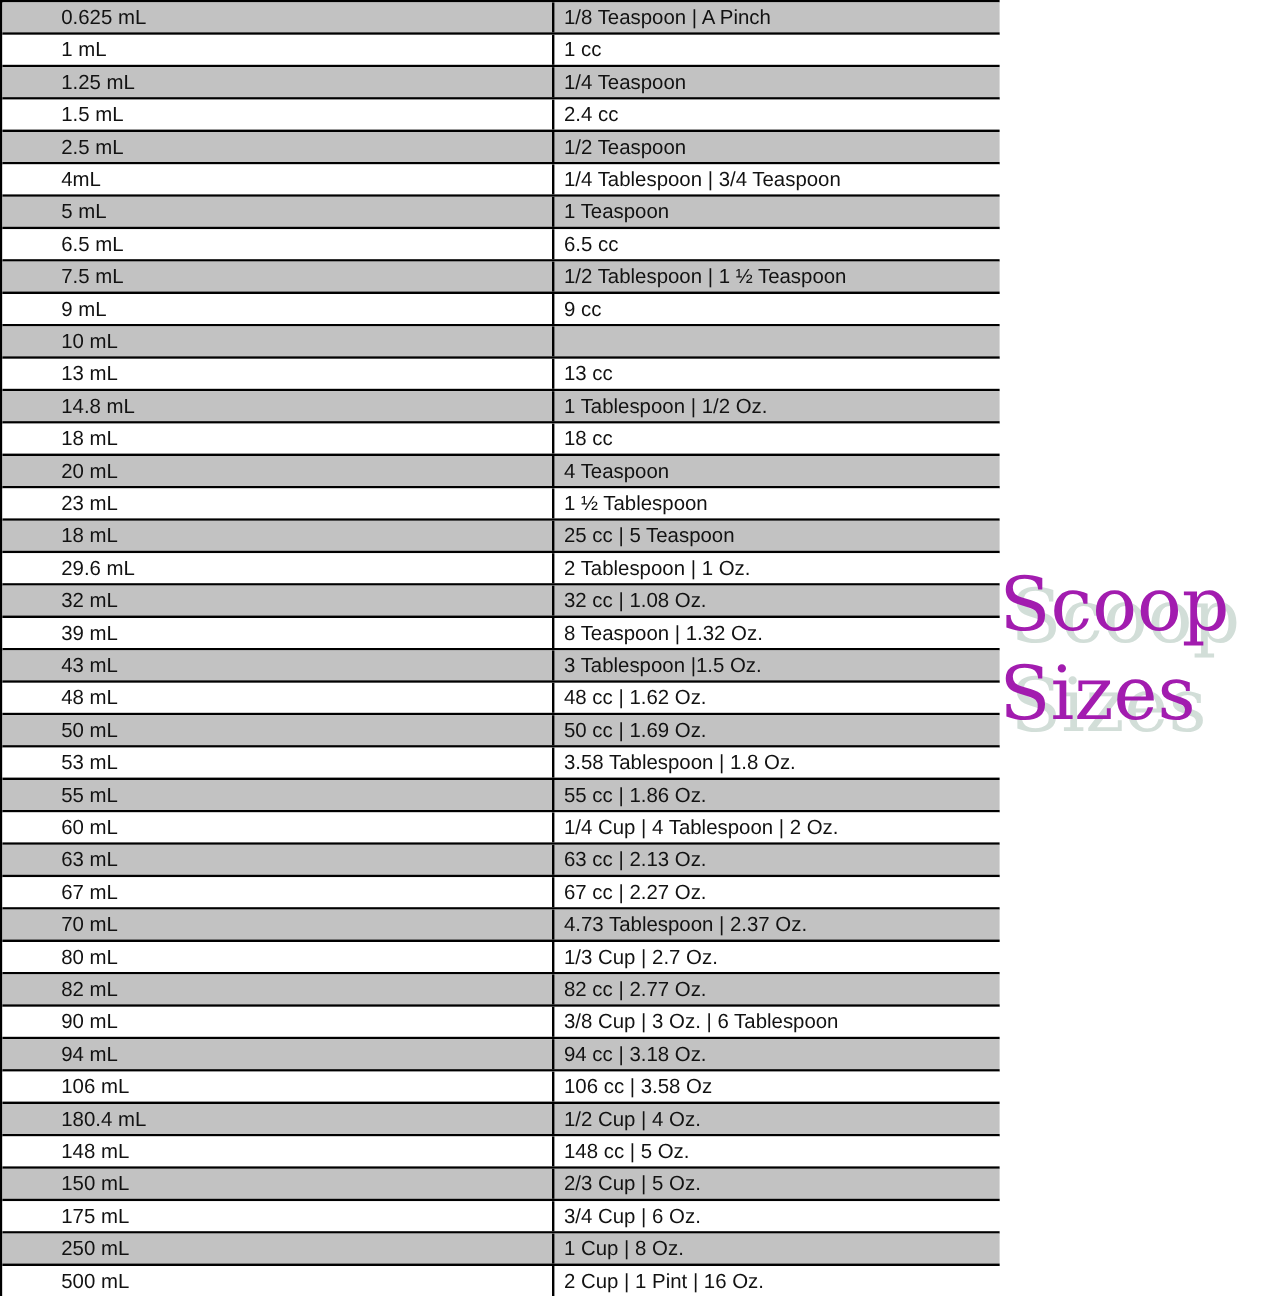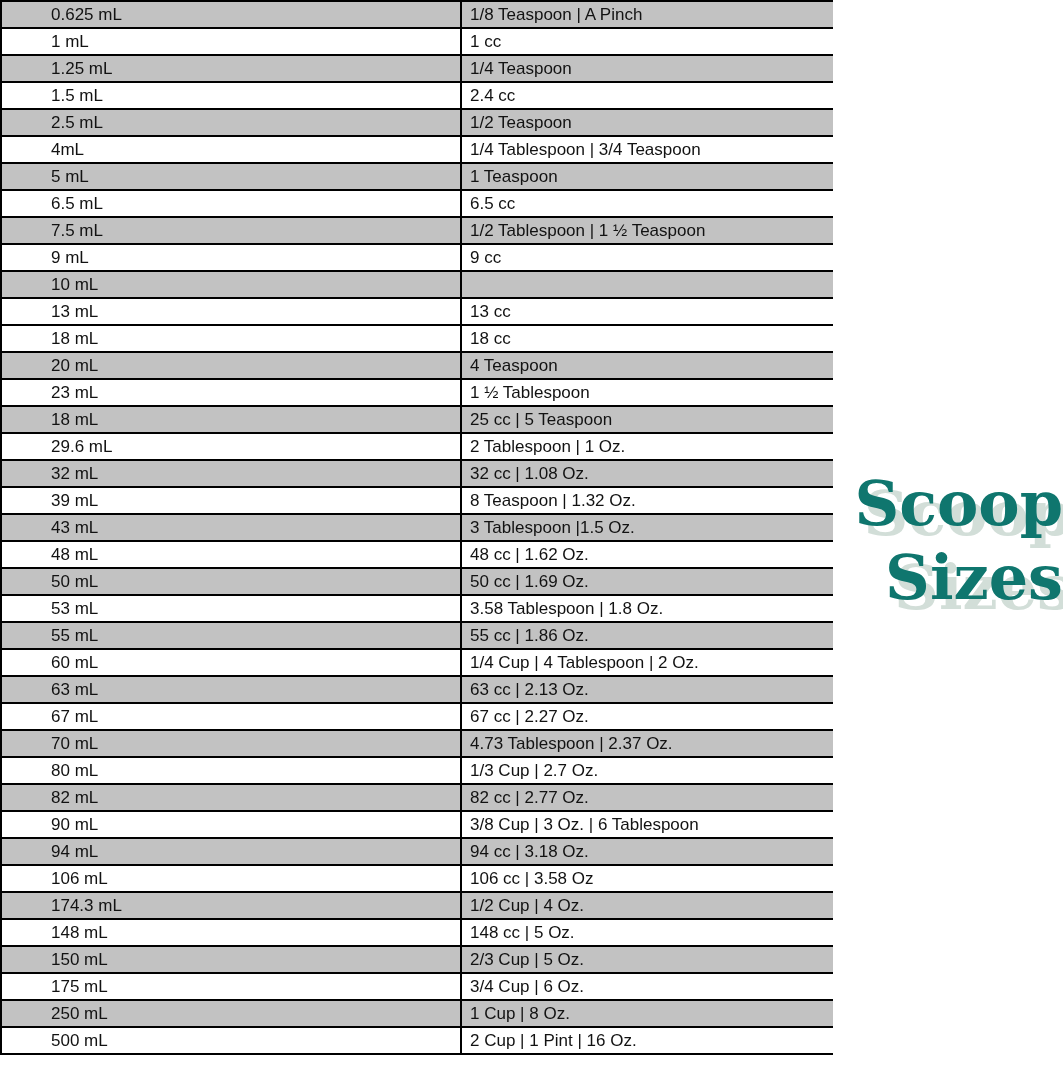--- a/index.html
+++ b/index.html
@@ -50,24 +50,24 @@
   .cell.conv {
     flex: 1;
     padding-left: 8px;
   }
   
   .logo {
     position: absolute;
     left: 833px;
     right: 0;
     top: 467px;
-    text-align: right;
+    text-align: left;
     font-family: "DejaVu Serif", serif;
-    font-weight: 700;
-    color: #0f766e;
+    font-weight: 400;
+    color: #a21caf;
     user-select: none;
   }
   .logo-line {
     font-size: 62px;
     line-height: 74px;
     letter-spacing: 0px;
     text-shadow: 9px 10px 0 #d2ded8;
   }
 </style>
 </head>
@@ -114,20 +114,24 @@
       <div class="cell ml">9 mL</div>
       <div class="cell conv">9 cc</div>
     </div>
     <div class="row gray">
       <div class="cell ml">10 mL</div>
     </div>
     <div class="row">
       <div class="cell ml">13 mL</div>
       <div class="cell conv">13 cc</div>
     </div>
+    <div class="row gray">
+      <div class="cell ml">14.8 mL</div>
+      <div class="cell conv">1 Tablespoon | 1/2 Oz.</div>
+    </div>
     <div class="row">
       <div class="cell ml">18 mL</div>
       <div class="cell conv">18 cc</div>
     </div>
     <div class="row gray">
       <div class="cell ml">20 mL</div>
       <div class="cell conv">4 Teaspoon</div>
     </div>
     <div class="row">
       <div class="cell ml">23 mL</div>
@@ -199,21 +203,21 @@
     </div>
     <div class="row gray">
       <div class="cell ml">94 mL</div>
       <div class="cell conv">94 cc | 3.18 Oz.</div>
     </div>
     <div class="row">
       <div class="cell ml">106 mL</div>
       <div class="cell conv">106 cc | 3.58 Oz</div>
     </div>
     <div class="row gray">
-      <div class="cell ml">174.3 mL</div>
+      <div class="cell ml">180.4 mL</div>
       <div class="cell conv">1/2 Cup | 4 Oz.</div>
     </div>
     <div class="row">
       <div class="cell ml">148 mL</div>
       <div class="cell conv">148 cc | 5 Oz.</div>
     </div>
     <div class="row gray">
       <div class="cell ml">150 mL</div>
       <div class="cell conv">2/3 Cup | 5 Oz.</div>
     </div>

